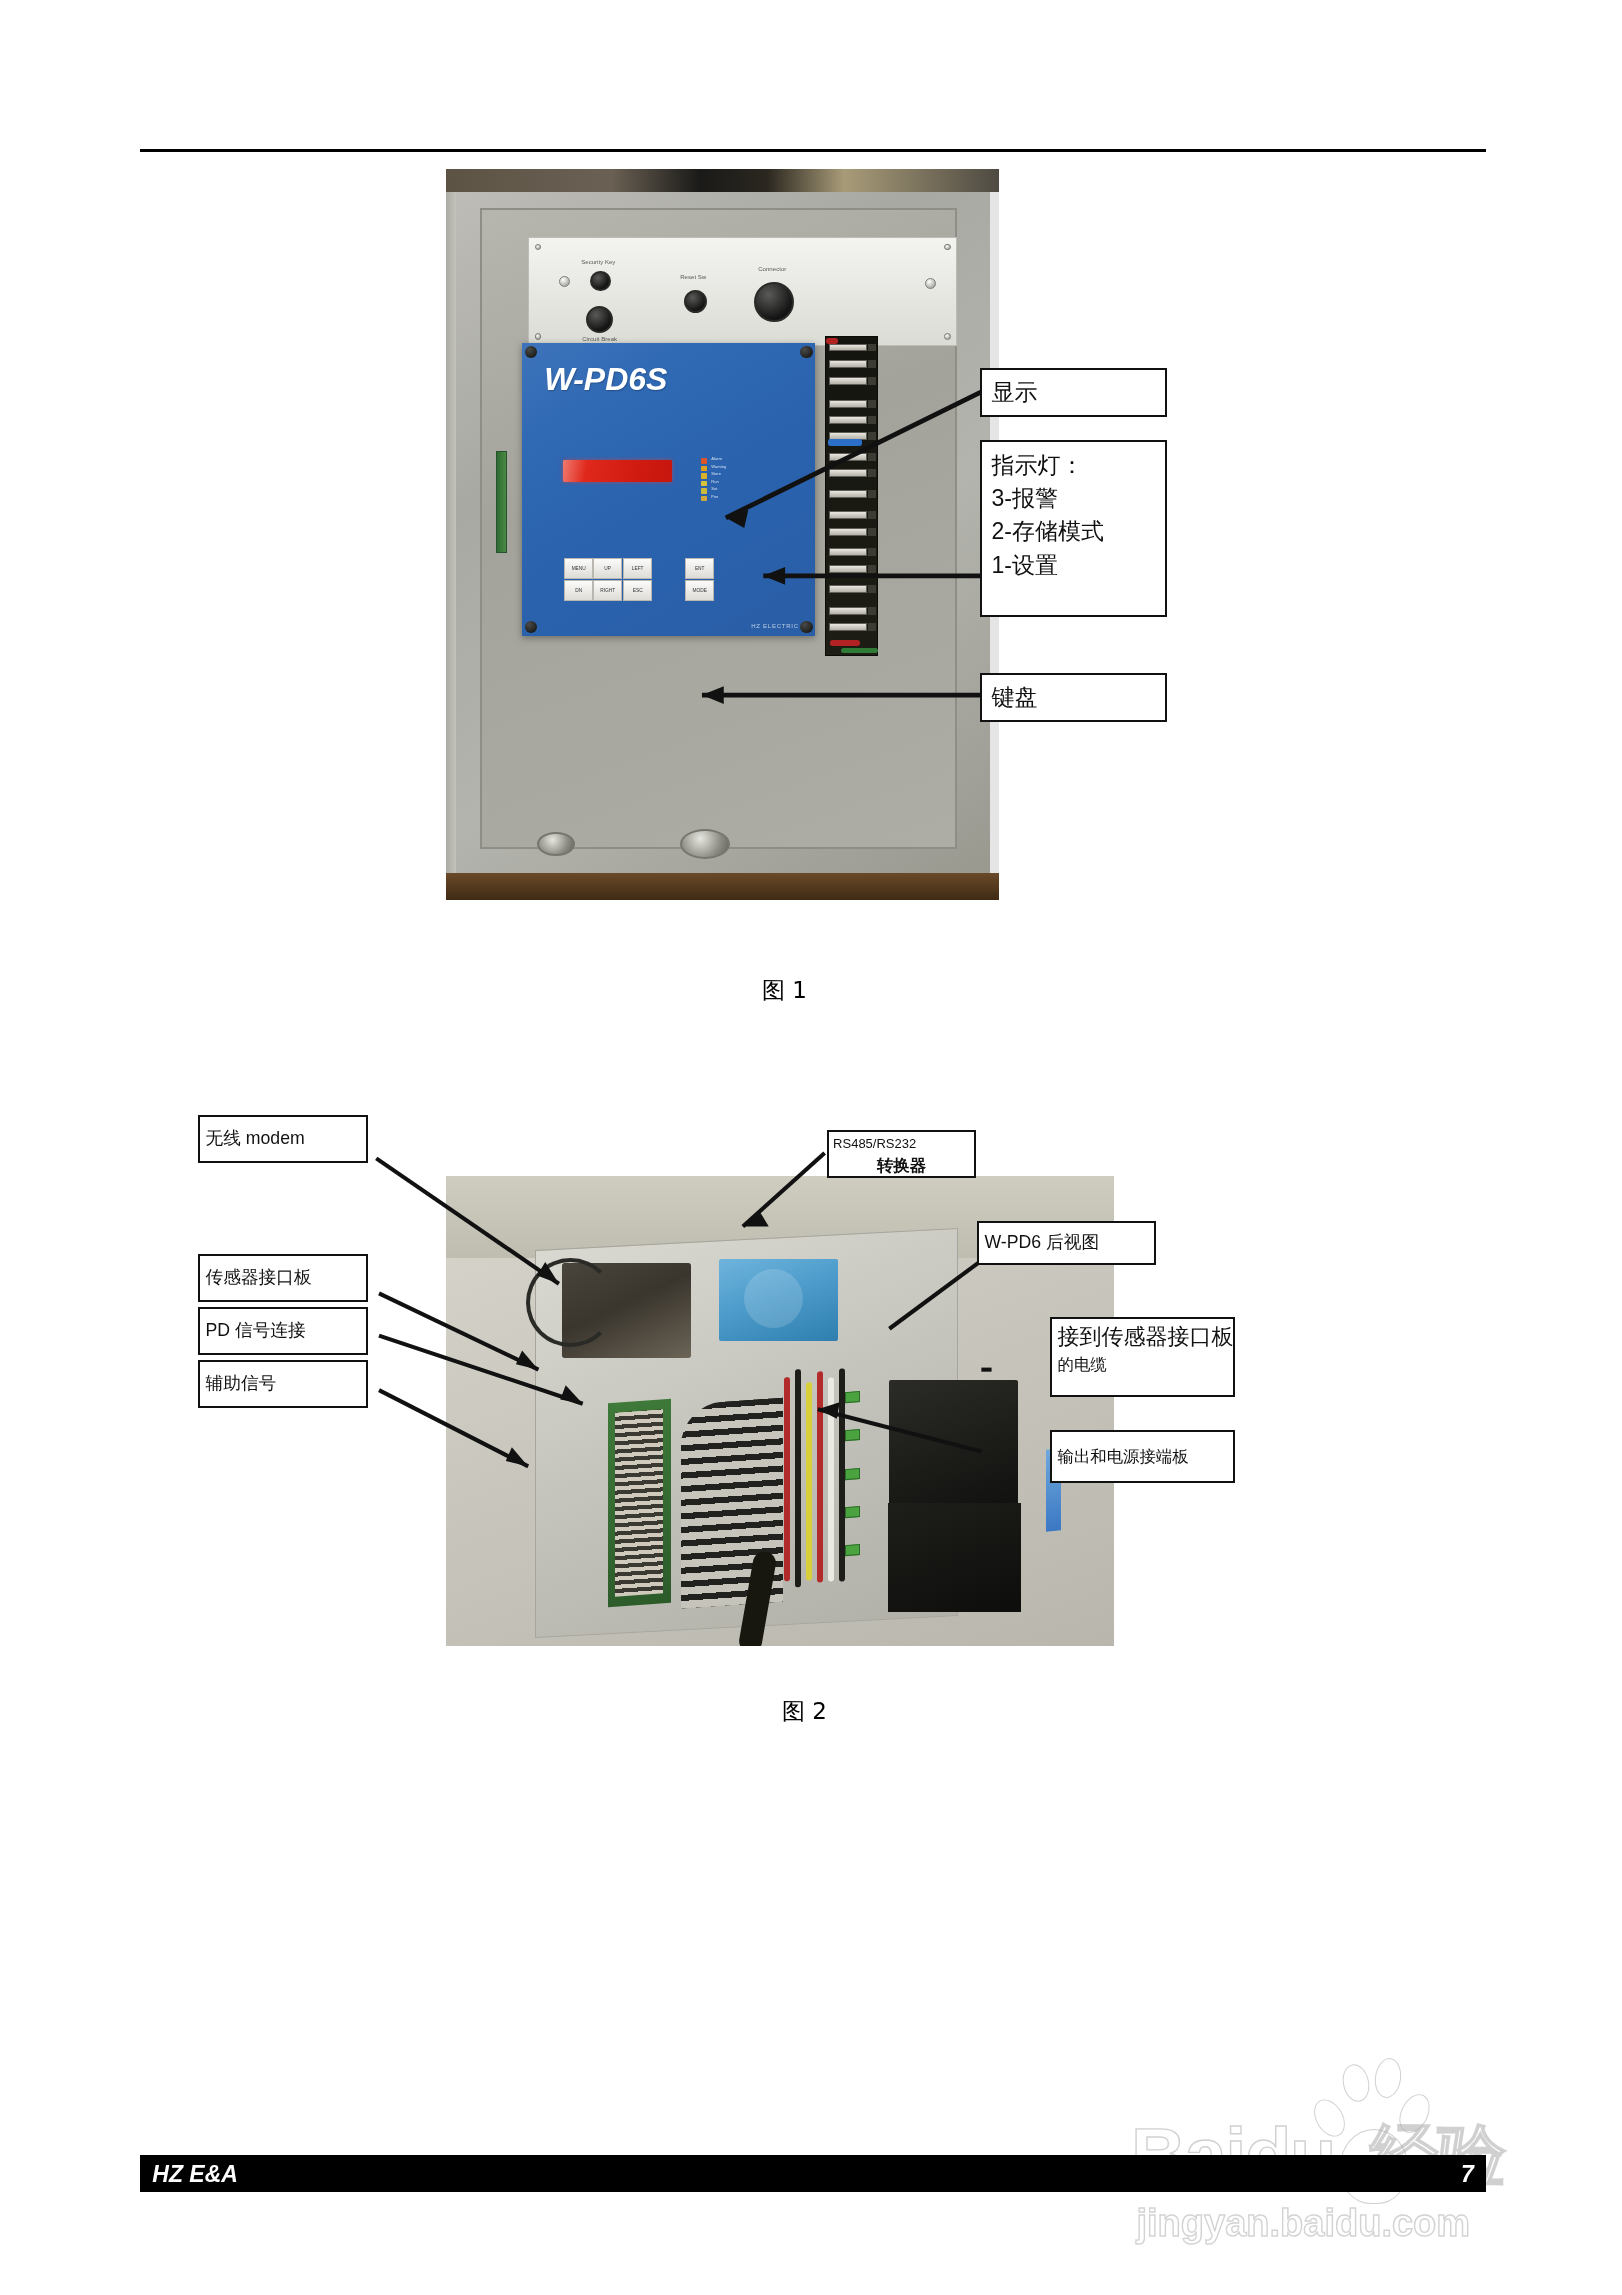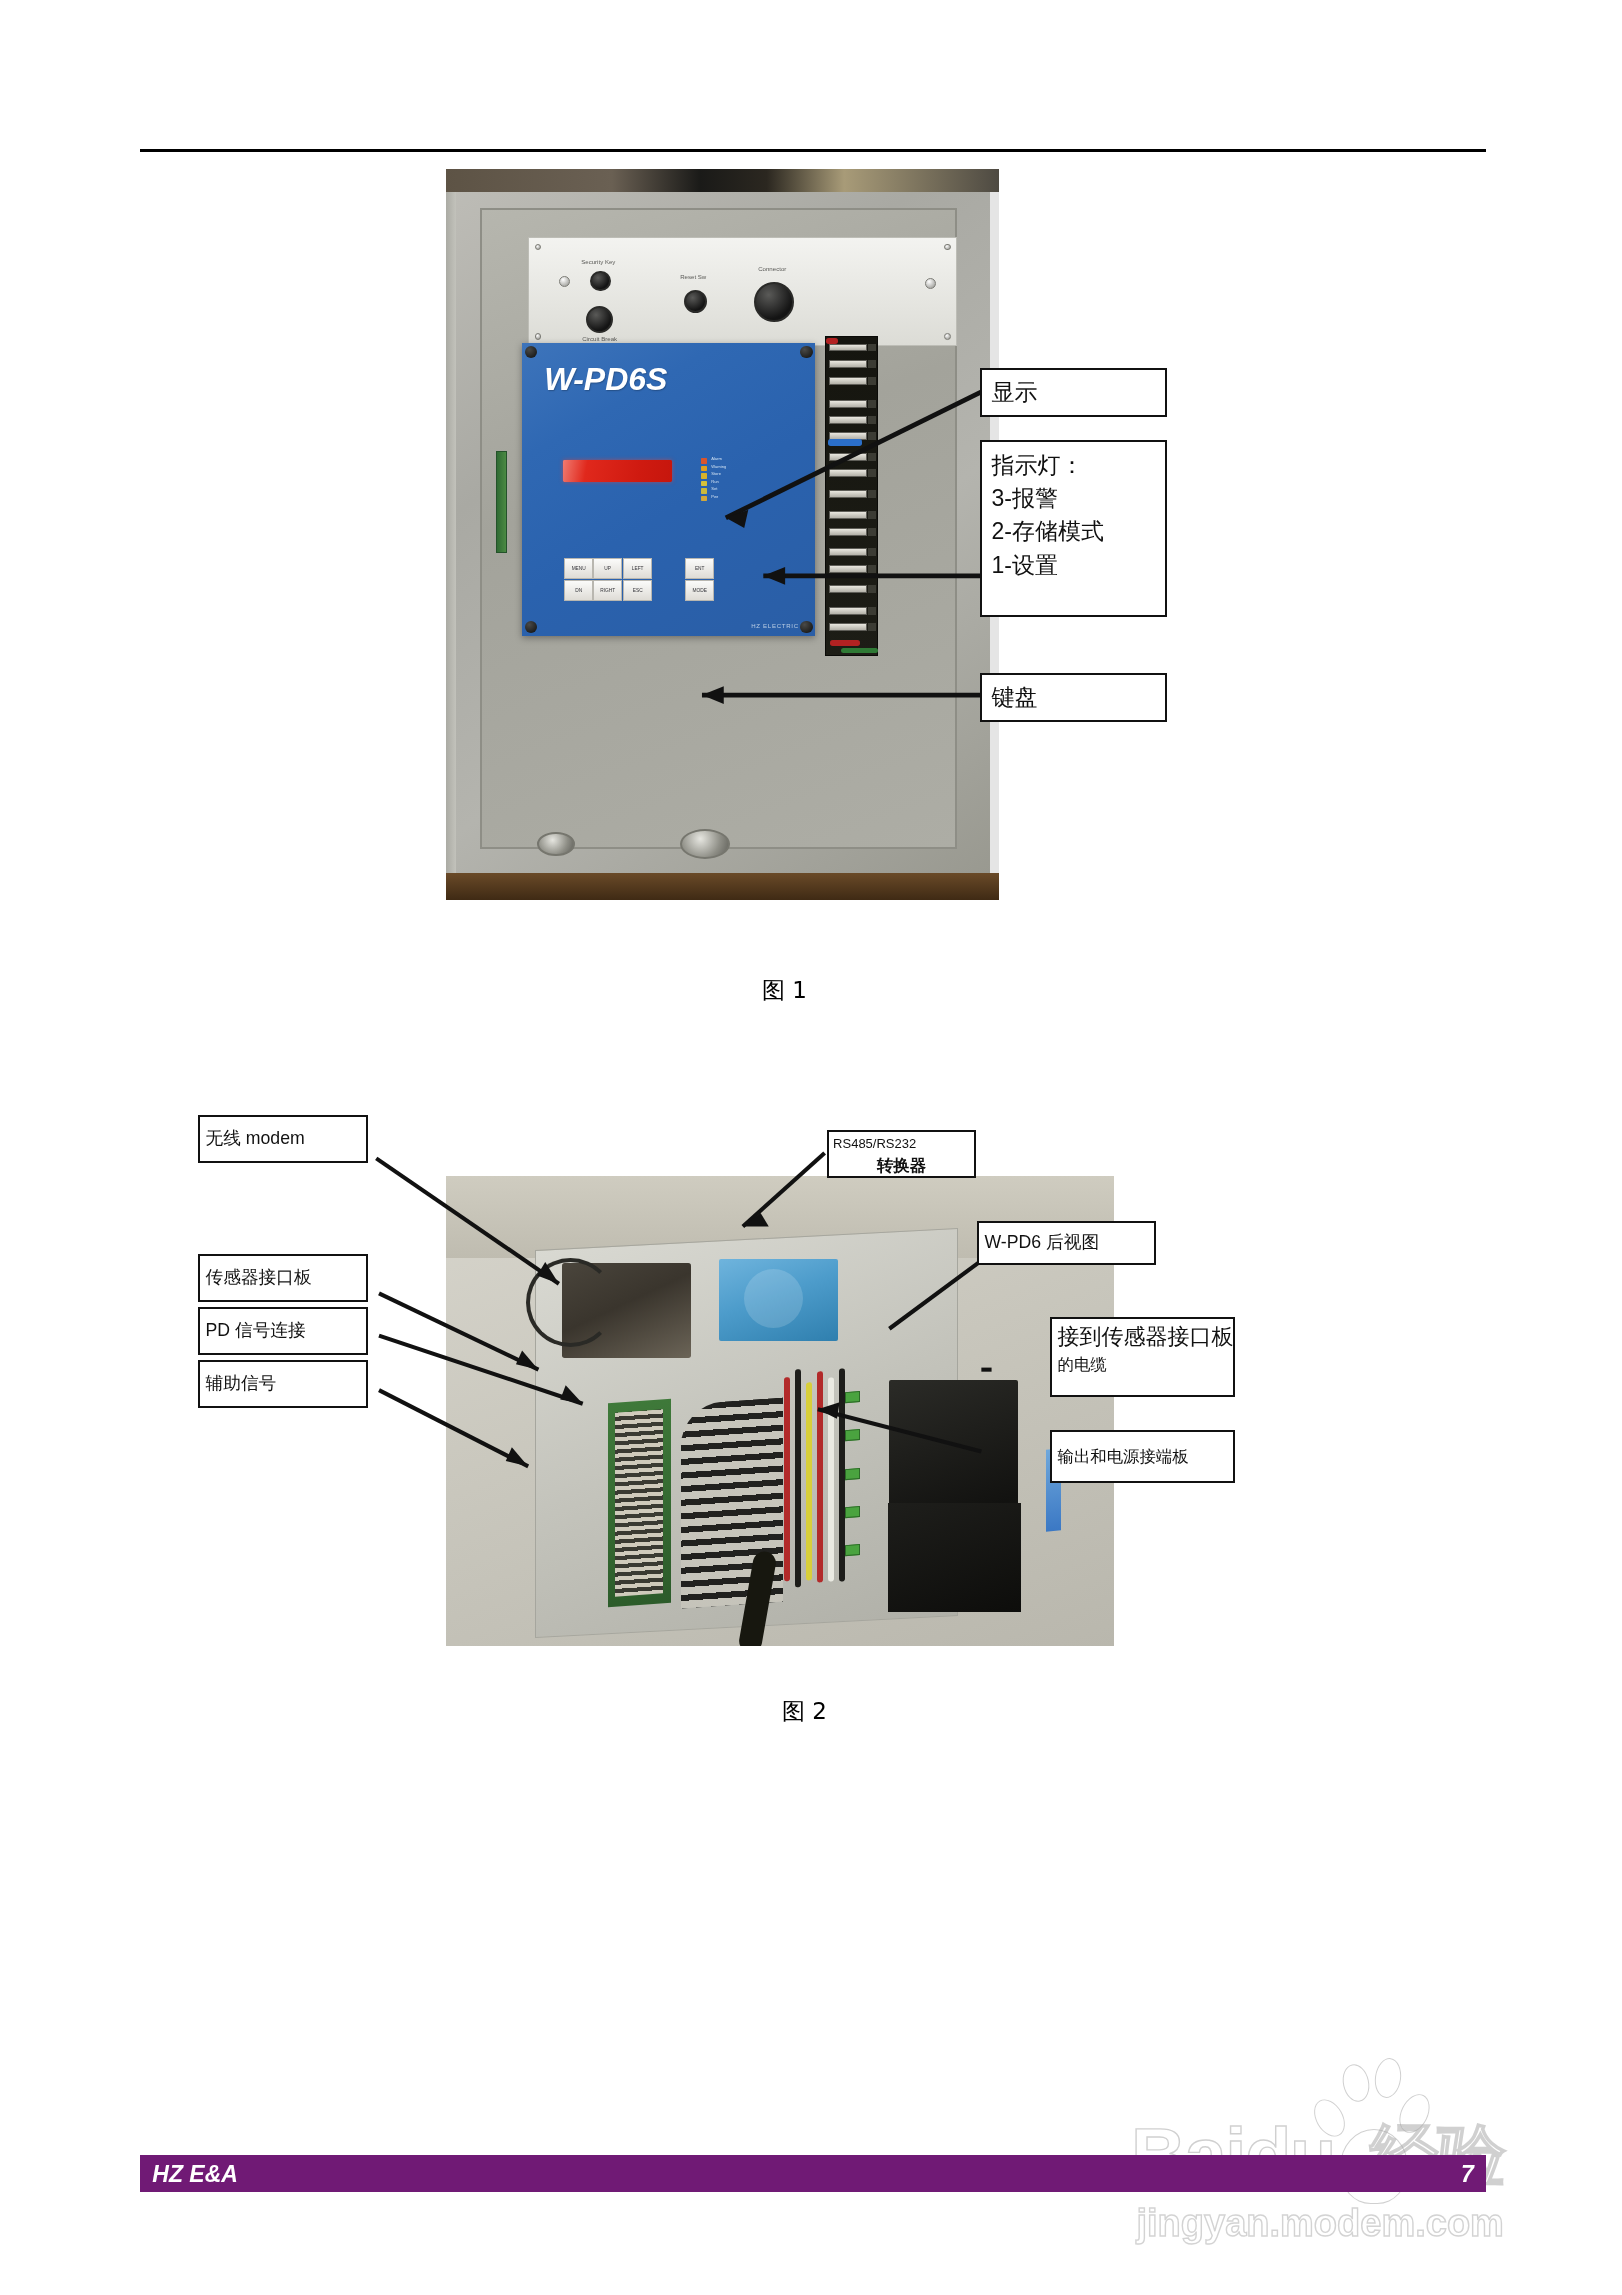--- a/index.html
+++ b/index.html
@@ -208,21 +208,21 @@
 
   
   .fig-caption {
     position:absolute; font-size:23px; color:#000; white-space:nowrap;
     font-family:"DejaVu Sans","Liberation Sans",sans-serif;
   }
 
   
   #footer-bar {
     position:absolute; left:140px; top:2155px; width:1346px; height:37px;
-    background:#701a75; z-index:20;
+    background:#000000; z-index:20;
   }
   #footer-left {
     position:absolute; left:12.3px; top:50%; transform:translateY(-50%);
     color:#fff; font-size:23px; font-weight:700; font-style:italic; letter-spacing:0px;
   }
   #footer-page {
     position:absolute; right:12.3px; top:50%; transform:translateY(-50%);
     color:#fff; font-size:23px; font-weight:700; font-style:italic;
   }
   
@@ -499,20 +499,20 @@
 <div id="watermark">
   <div id="wm-paw">
     <div class="paw-pad" style="left:33px; top:5.5px;  width:26px; height:38px; transform:rotate(-12deg);"></div>
     <div class="paw-pad" style="left:65px; top:0px;  width:26px; height:40px; transform:rotate(8deg);"></div>
     <div class="paw-pad" style="left:5.5px;  top:40px; width:27px; height:40px; transform:rotate(-30deg);"></div>
     <div class="paw-pad" style="left:91px;top:35px; width:27px; height:41px; transform:rotate(26deg);"></div>
     <div class="paw-pad" style="left:30px; top:71px;width:68px;height:75px; border-radius:50% 50% 45% 45%;"></div>
   </div>
   <div id="wm-text">Baidu</div>
   <div id="wm-cn">经验</div>
-  <div id="wm-url">jingyan.modem.com</div>
+  <div id="wm-url">jingyan.baidu.com</div>
 </div>
 
 <div id="footer-bar">
   <div id="footer-left">HZ E&amp;A</div>
   <div id="footer-page">7</div>
 </div>
 
 
 </body></html>

